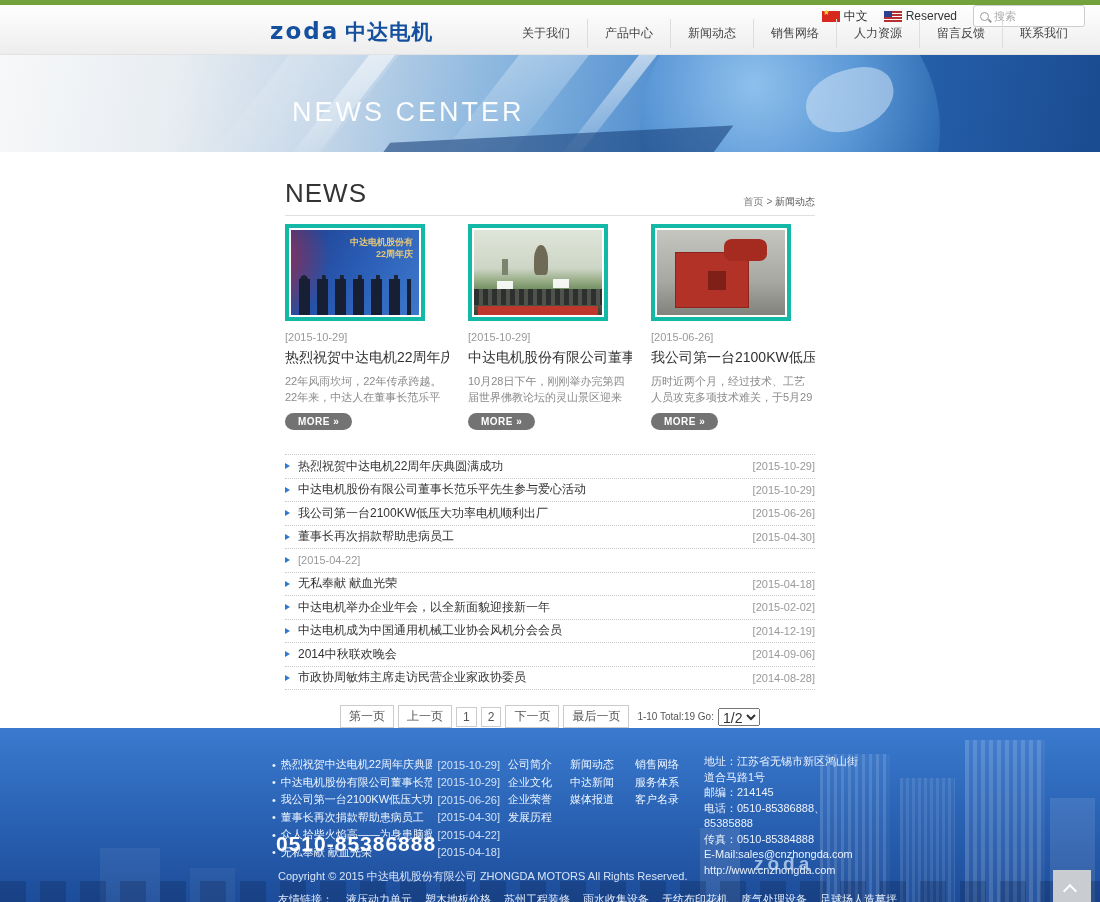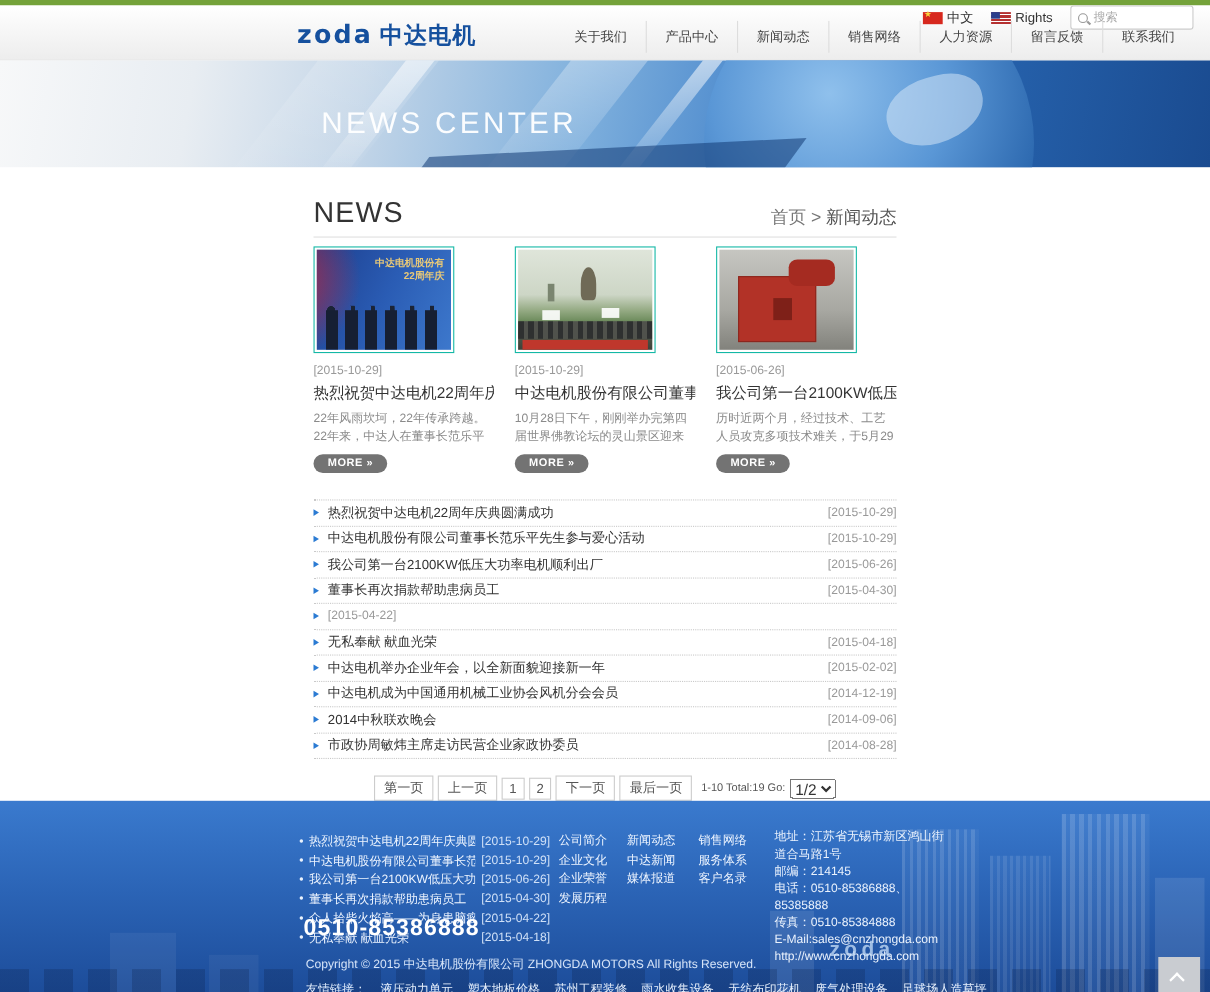--- a/index.html
+++ b/index.html
@@ -43,27 +43,27 @@
   .s2 { left:480px; top:-10px; width:70px; height:120px; opacity:.45; }
   .s3 { left:600px; top:-10px; width:18px; height:120px; opacity:.85; }
   .s4 { left:250px; top:-10px; width:110px; height:120px; opacity:.25; }
   .darkwedge { position:absolute; left:380px; bottom:-28px; width:330px; height:46px; background:#123a74; transform:skewX(-38deg) rotate(-3deg); opacity:.55; }
   .banner-title { position:absolute; left:292px; top:94px; transform:translateY(-50%); font-size:27px; color:rgba(255,255,255,.95); letter-spacing:3px; top:57px; }
 
   
   .main { width:530px; margin:0 auto; padding-top:26px; }
   .head-row { display:flex; align-items:flex-end; justify-content:space-between; border-bottom:1px solid #e0e0e0; padding-bottom:6px; }
   .page-title { font-size:26px; color:#333; letter-spacing:1px; }
-  .breadcrumb { font-size:16px; color:#777; }
+  .breadcrumb { font-size:10px; color:#777; }
   .breadcrumb .cur { color:#555; }
   .breadcrumb span { cursor:pointer; }
 
   .cards { display:flex; gap:19px; margin-top:8px; }
   .card { width:164px; }
-  .card-img { width:128px; height:97px; border:1px solid #14b8a6; background:#fff; padding:2px; cursor:pointer; position:relative; overflow:hidden; }
+  .card-img { width:140px; height:97px; border:4px solid #14b8a6; background:#fff; padding:2px; cursor:pointer; position:relative; overflow:hidden; }
   .card-img .art { position:absolute; inset:2px; overflow:hidden; }
   
   .art-ceremony { background:linear-gradient(115deg,#1d3f8e 0%,#2a5cb4 50%,#3d78cc 100%); }
   .art-ceremony .swoosh { position:absolute; left:-30px; top:-20px; width:80px; height:120px; background:radial-gradient(circle at 0 40%, rgba(200,40,60,.9) 0%, rgba(200,40,60,0) 65%); }
   .art-ceremony .goldtext { position:absolute; right:6px; top:6px; text-align:right; color:#e7c878; font-size:9px; line-height:12px; font-weight:bold; }
   .art-ceremony .people { position:absolute; left:8px; right:8px; bottom:0; height:36px;
     background:repeating-linear-gradient(90deg,#161f33 0 11px,rgba(0,0,0,0) 11px 18px); }
   .art-ceremony .heads { position:absolute; left:8px; right:8px; bottom:32px; height:8px;
     background:repeating-radial-gradient(circle at 5px 4px, #1b2436 0 3.5px, rgba(0,0,0,0) 4px 18px); }
   
@@ -138,21 +138,21 @@
         <span class="logo-en">zoda</span>
         <span class="logo-cn">中达电机</span>
       </div>
       <div class="topbar">
         <span class="lang">
           <span class="flag flag-cn"></span>
           <span>中文</span>
         </span>
         <span class="lang">
           <span class="flag flag-us"></span>
-          <span>Rights</span>
+          <span>Reserved</span>
         </span>
         <span class="searchbox">
           <span class="search-glyph"></span>
           <input type="text" placeholder="搜索" style="">
         </span>
       </div>
       <div class="nav">
         <span class="nav-item">关于我们</span>
         <span class="nav-item">产品中心</span>
         <span class="nav-item">新闻动态</span>

